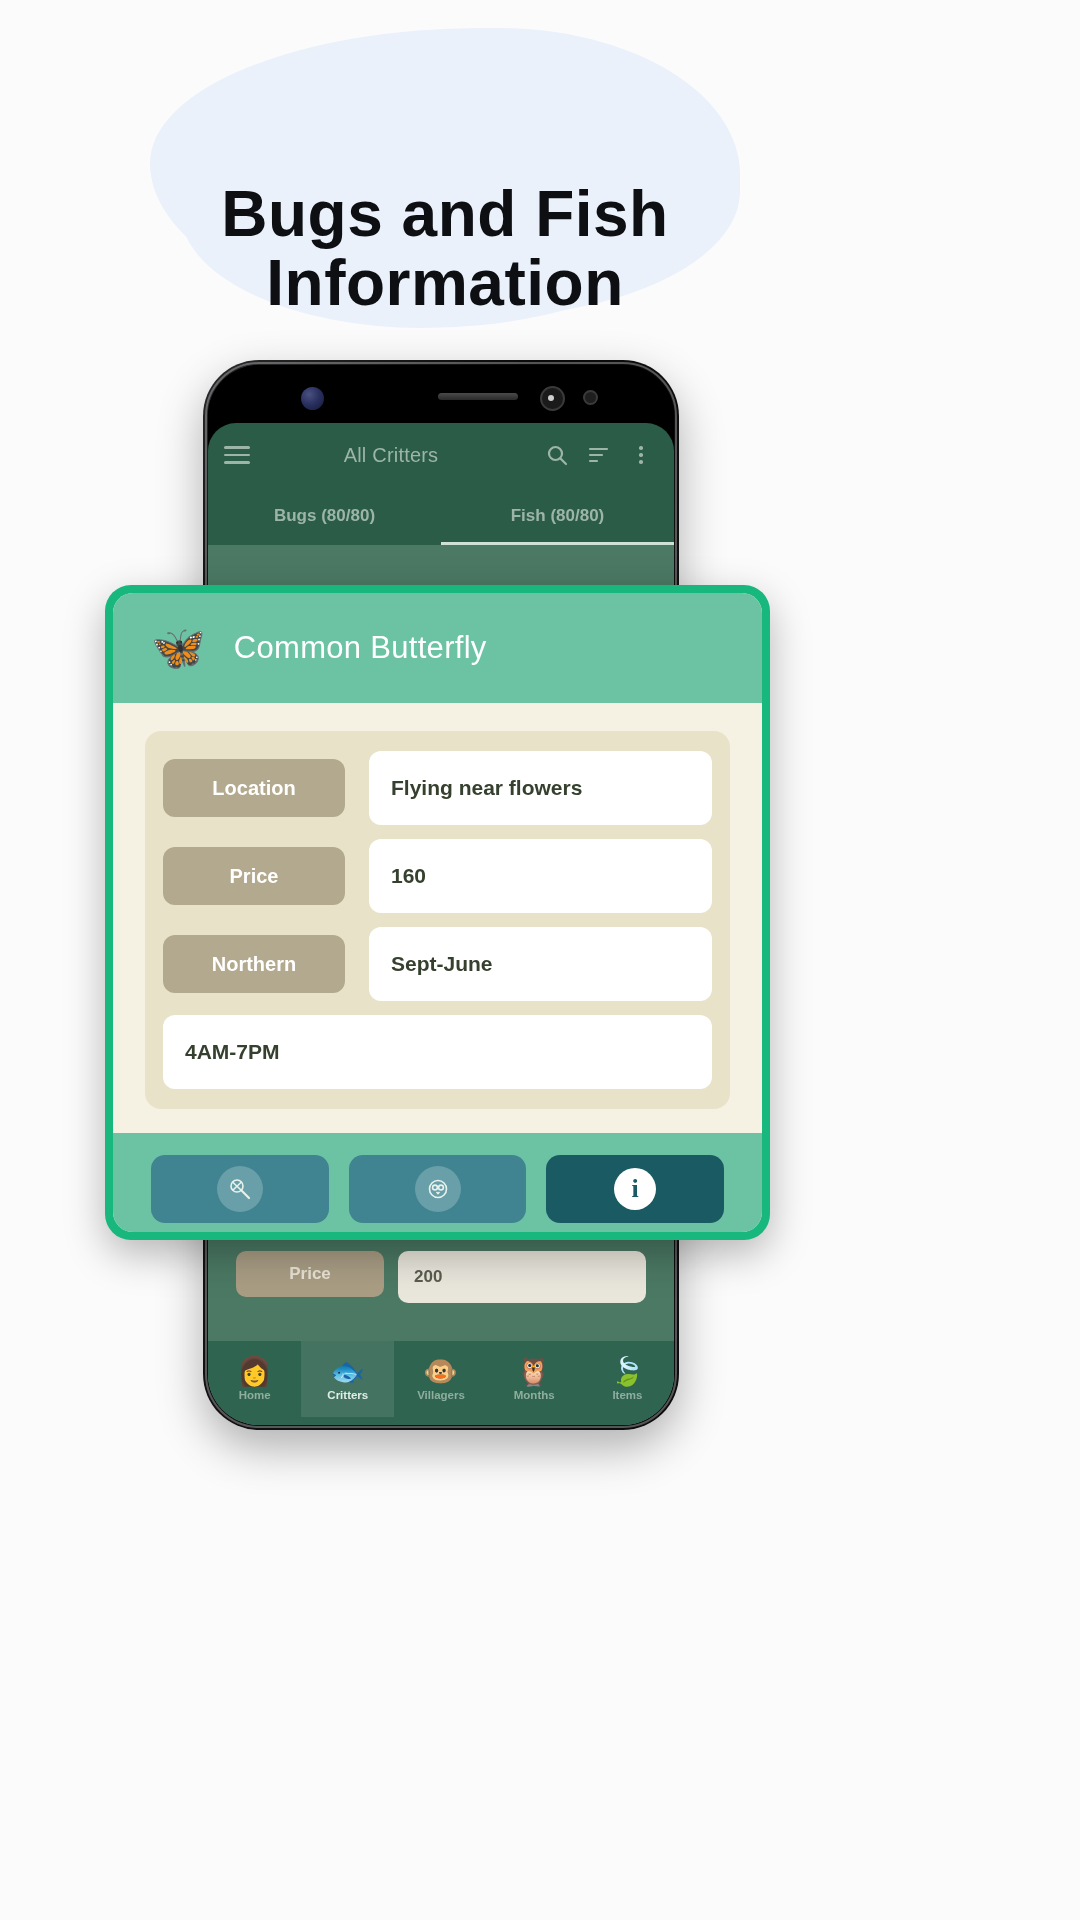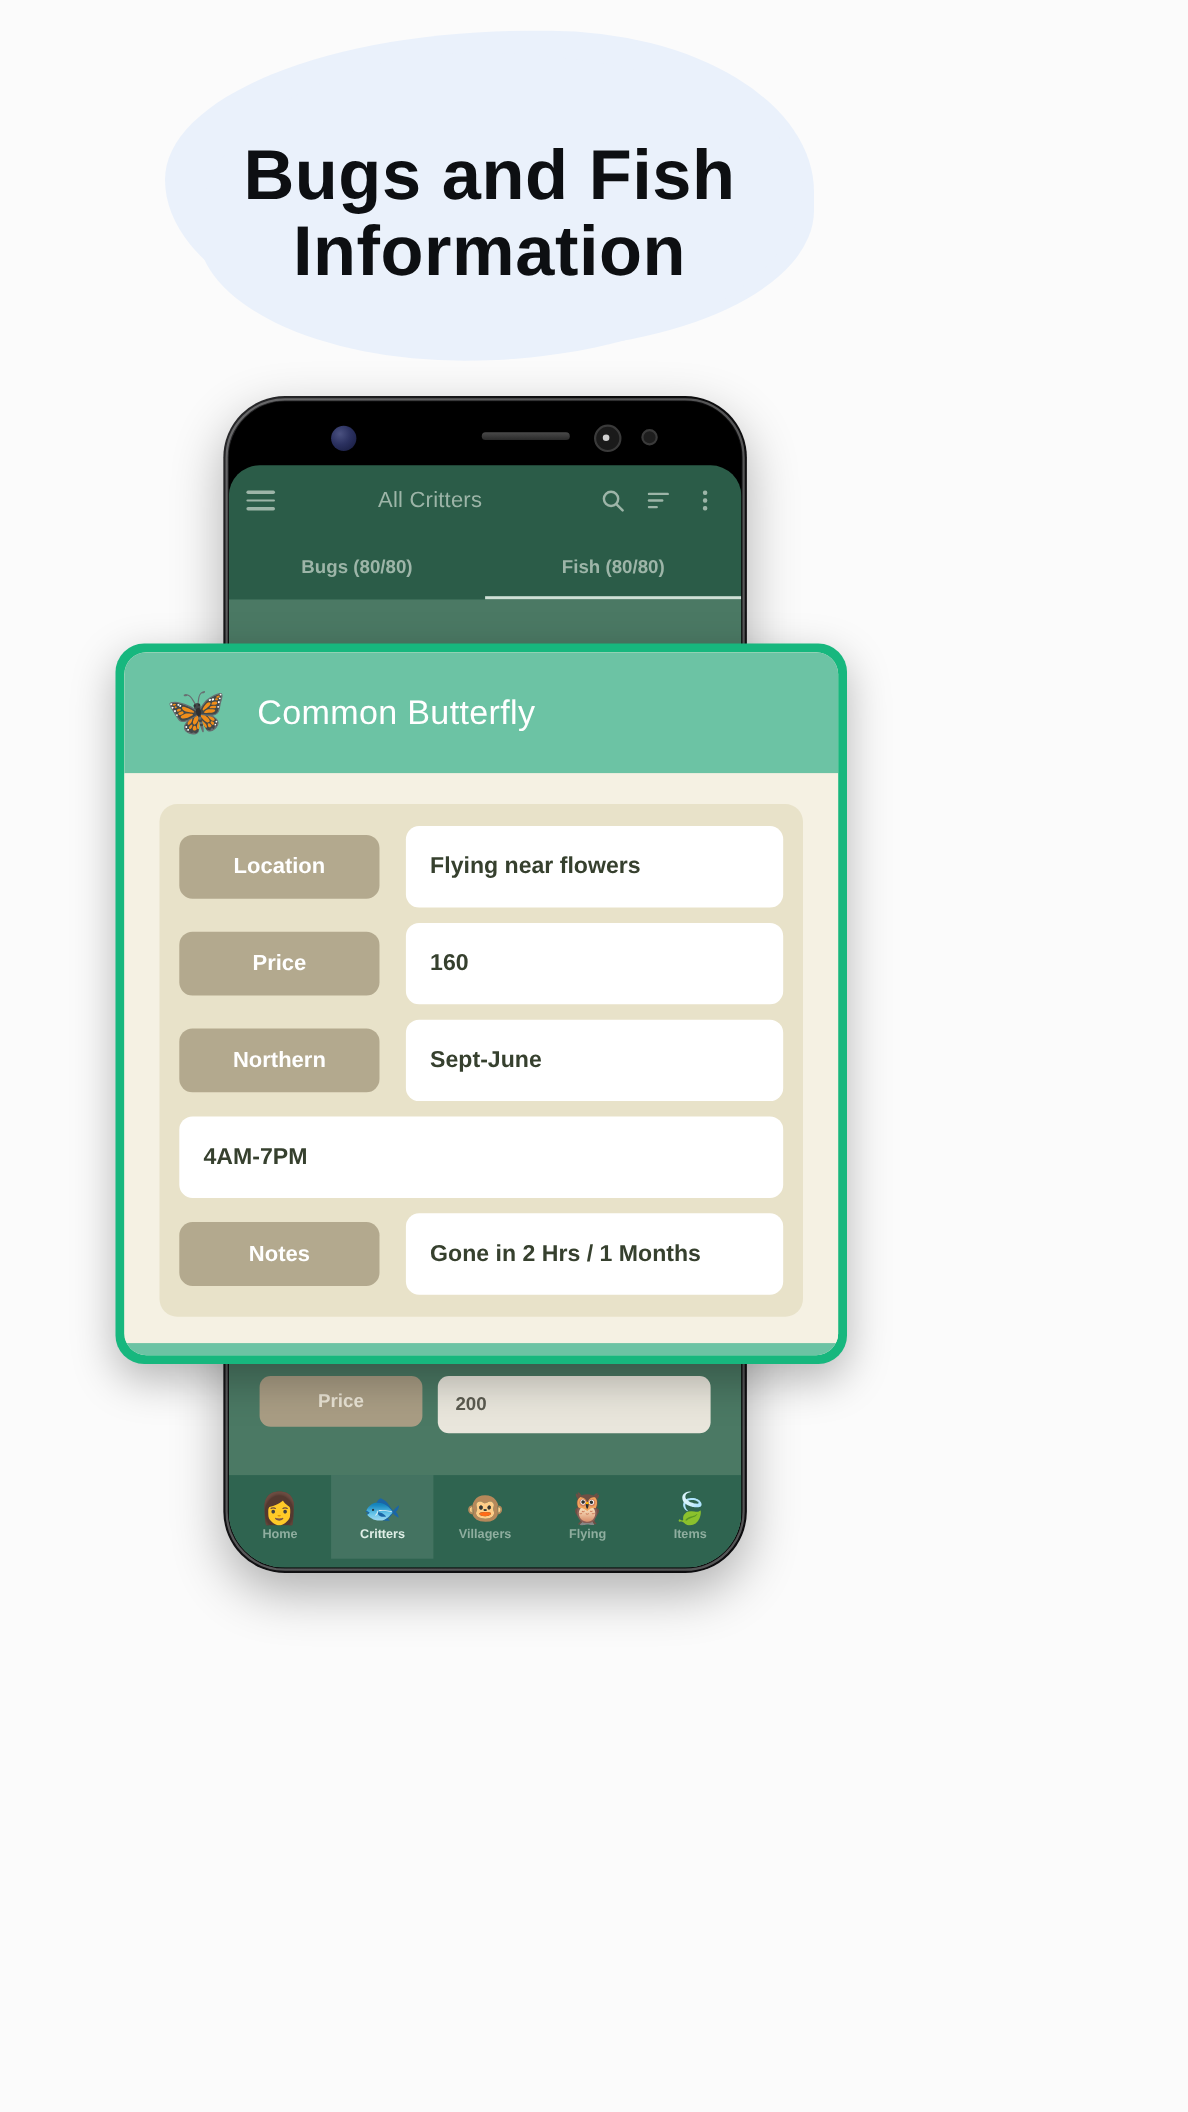--- a/index.html
+++ b/index.html
@@ -31,21 +31,21 @@
     left: 30px; top: 20px; right: 10px; bottom: -10px;
     background: #eaf1fb;
     border-radius: 46% 54% 56% 44% / 58% 44% 56% 42%;
   }
   .headline {
     position: absolute;
     inset: 0;
     display: flex;
     flex-direction: column;
     align-items: center;
-    justify-content: center;
+    justify-content: flex-end;
     padding-top: 42px;
     z-index: 3;
   }
   .headline-line {
     font-size: 64px;
     font-weight: 800;
     color: #0d0f12;
     letter-spacing: 0.5px;
     line-height: 1.08;
     text-align: center;
@@ -431,21 +431,21 @@
           <div class="nav-item active">
             <span class="nav-emoji">🐟</span>
             <span>Critters</span>
           </div>
           <div class="nav-item">
             <span class="nav-emoji">🐵</span>
             <span>Villagers</span>
           </div>
           <div class="nav-item">
             <span class="nav-emoji">🦉</span>
-            <span>Flying</span>
+            <span>Months</span>
           </div>
           <div class="nav-item">
             <span class="nav-emoji">🍃</span>
             <span>Items</span>
           </div>
         </div>
       </div>
 
     </div>
   </div>
@@ -475,24 +475,20 @@
 
         <div class="row">
           <div class="row-label">Northern</div>
           <div class="row-value">Sept-June</div>
         </div>
 
         <div class="row">
           <div class="row-value">4AM-7PM</div>
         </div>
 
-        <div class="row">
-          <div class="row-label">Notes</div>
-          <div class="row-value">Gone in 2 Hrs / 1 Months</div>
-        </div>
 
       </div>
     </div>
 
     <div class="modal-foot">
       <button class="foot-btn">
         <span class="foot-badge">
           <svg viewBox="0 0 24 24" width="24" height="24" fill="none" stroke="#e8f2ed" stroke-width="1.6">
             <circle cx="9" cy="9" r="6"></circle>
               <line x1="4.5" y1="5" x2="13.5" y2="13.5"></line>

